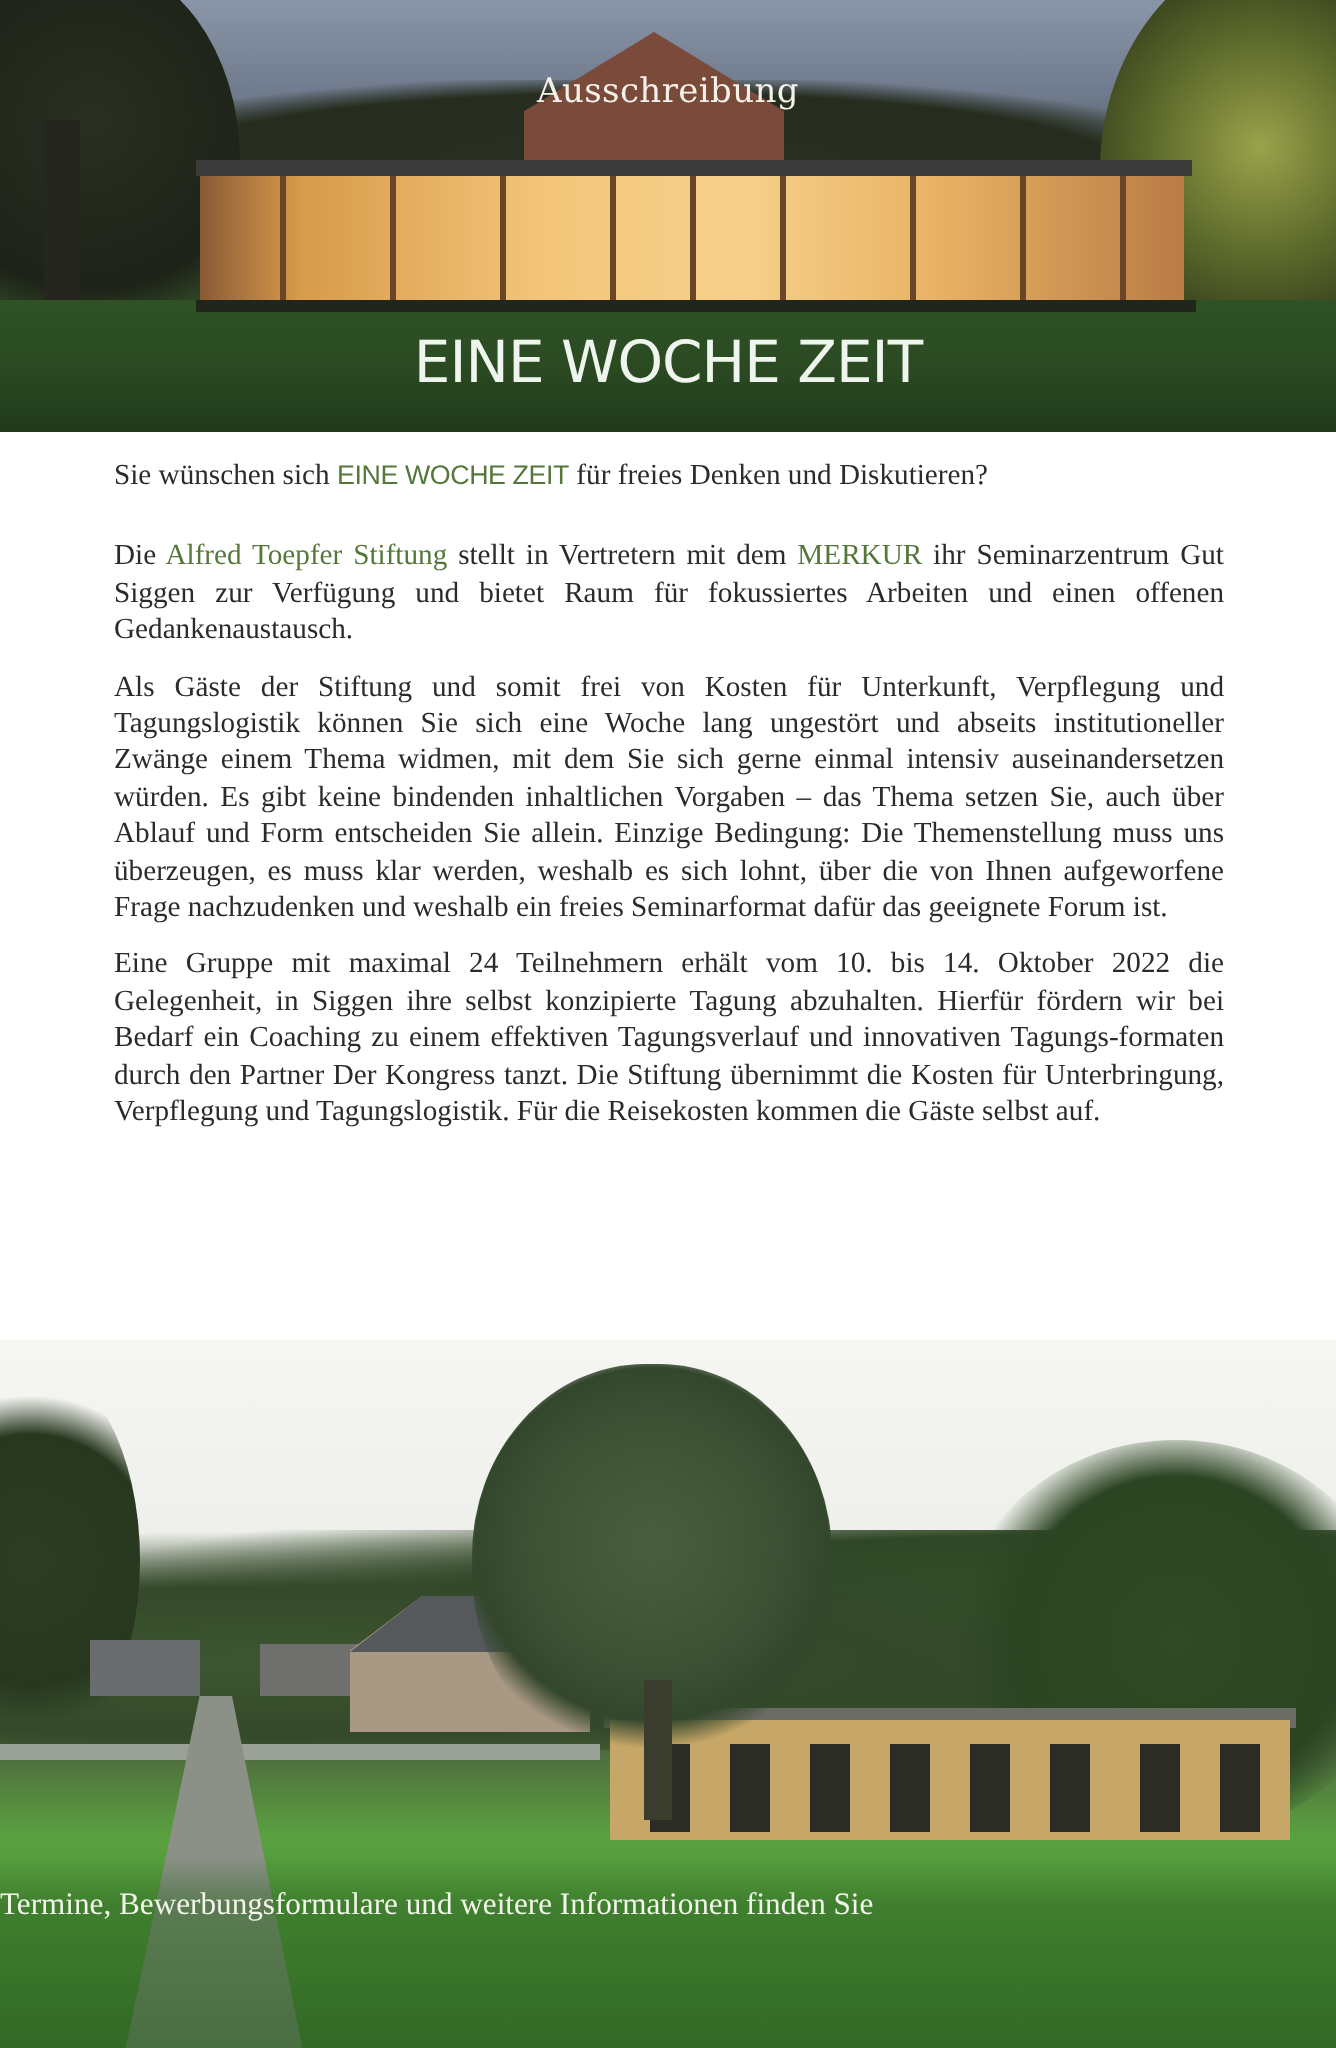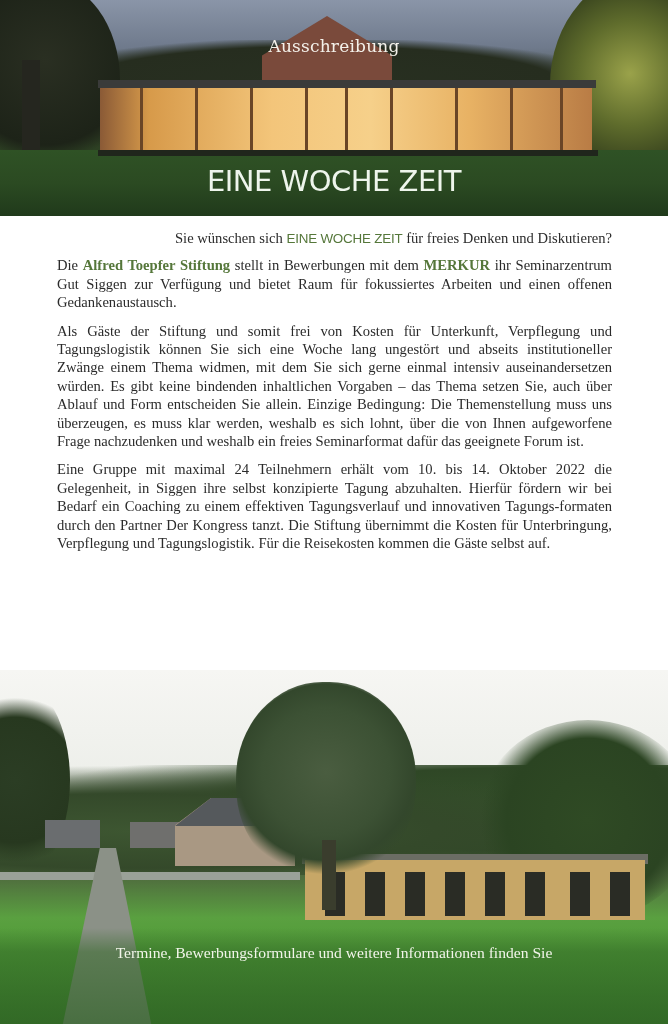--- a/index.html
+++ b/index.html
@@ -27,22 +27,22 @@
 
     .hero-kicker { position: absolute; left: 0; top: 36px; width: 668px; text-align: center; color: #f4f1ea;
       font-family: "DejaVu Serif", serif; font-size: 17px; letter-spacing: 0.2px; }
     .hero-title { position: absolute; left: 0; top: 164px; width: 668px; text-align: center; color: #eef5ec;
       font-family: "DejaVu Sans", "Liberation Sans", sans-serif; font-size: 29px; letter-spacing: -0.5px; font-weight: normal; }
 
     
     .content { position: absolute; left: 57px; top: 229px; width: 555px; color: #2b2b2b;
       font-family: "Liberation Serif", "DejaVu Serif", serif; font-size: 14.6px; line-height: 18.4px; }
     .content p { margin: 0 0 10px 0; text-align: justify; }
-    .content p.first { margin-bottom: 8px; text-align: right; }
-    .hl { color: #55773a; font-weight: bold; }
+    .content p.first { margin-bottom: 22px; text-align: left; }
+    .hl { color: #55773a; }
     .hl-sans { color: #55773a; font-family: "Liberation Sans", "DejaVu Sans", sans-serif; font-size: 13.4px; letter-spacing: -0.2px; }
 
     
     .photo { position: absolute; left: 0; top: 670px; width: 668px; height: 354px; overflow: hidden;
       background: linear-gradient(180deg, #f2f2ee 0%, #e9ebe6 25%, #dfe2dc 34%, #9aa58f 40%, #5f7550 48%, #4f6b3e 58%, #5aa040 70%, #4d9a35 82%, #3e7f2b 100%); }
     .photo .sky { position: absolute; left: 0; top: 0; width: 668px; height: 120px; background: linear-gradient(180deg, #f6f6f3 0%, #eceee9 100%); }
     .photo .treeline { position: absolute; left: 0; top: 95px; width: 668px; height: 110px;
       background: radial-gradient(ellipse at 20% 60%, #3d5631 0%, #34492a 40%, rgba(52,73,42,0) 70%),
                   radial-gradient(ellipse at 85% 40%, #34512a 0%, #2f4726 45%, rgba(47,71,38,0) 72%); }
     .photo .tree-left { position: absolute; left: -40px; top: 10px; width: 110px; height: 200px; border-radius: 50%;
@@ -60,21 +60,21 @@
     .photo .house-m { position: absolute; left: 130px; top: 152px; width: 60px; height: 26px; background: #6f6f6d; }
     .photo .road { position: absolute; left: 62px; top: 178px; width: 90px; height: 180px; background: #8b9187;
       clip-path: polygon(42% 0, 60% 0, 100% 100%, 0 100%); }
     .photo .path { position: absolute; left: 0; top: 202px; width: 300px; height: 8px; background: #9aa198; }
     .photo .building { position: absolute; left: 305px; top: 190px; width: 340px; height: 60px; background: #c7a767; }
     .photo .building-roof { position: absolute; left: 302px; top: 184px; width: 346px; height: 10px; background: #6b6d64; }
     .photo .building .win { position: absolute; top: 12px; width: 20px; height: 44px; background: #2a2c25; }
     .photo .overlay { position: absolute; left: 0; top: 258px; width: 668px; height: 96px;
       background: linear-gradient(180deg, rgba(60,110,45,0.0) 0%, rgba(52,104,40,0.55) 25%, rgba(45,96,36,0.7) 100%); }
 
-    .footer-text { position: absolute; left: 0; top: 942px; width: 668px; text-align: center; color: #f2f5ea;
+    .footer-text { position: absolute; left: 0; top: 942px; width: 668px; color: #f2f5ea;
       font-family: "Liberation Serif", "DejaVu Serif", serif; font-size: 15.6px; line-height: 22px; }
     .footer-text a { color: #f2f5ea; text-decoration: underline; }
   </style>
 </head>
 <body>
 
 <header class="hero">
   <div class="trees-mid"></div>
   <div class="roof-house"></div>
   <div class="tree-l"></div>
@@ -97,21 +97,21 @@
 
   <div class="hero-kicker">Ausschreibung</div>
   <h1 class="hero-title" style="margin:0">EINE WOCHE ZEIT</h1>
 </header>
 
 <main class="content">
   <p class="first">
     <span>Sie wünschen sich </span><span class="hl-sans">EINE WOCHE ZEIT</span><span> für freies Denken und Diskutieren?</span>
   </p>
   <p>
-    <span>Die </span><span class="hl">Alfred Toepfer Stiftung</span><span> stellt in Bewerbungen mit dem </span><span class="hl">MERKUR</span><span> ihr Seminar­zentrum Gut Siggen zur Verfügung und bietet Raum für fokussiertes Arbeiten und einen offenen Gedankenaustausch.</span>
+    <span>Die </span><span class="hl">Alfred Toepfer Stiftung</span><span> stellt in Vertretern mit dem </span><span class="hl">MERKUR</span><span> ihr Seminar­zentrum Gut Siggen zur Verfügung und bietet Raum für fokussiertes Arbeiten und einen offenen Gedankenaustausch.</span>
   </p>
   <p>Als Gäste der Stiftung und somit frei von Kosten für Unterkunft, Verpflegung und Tagungslogistik können Sie sich eine Woche lang ungestört und abseits institu­tioneller Zwänge einem Thema widmen, mit dem Sie sich gerne einmal intensiv auseinandersetzen würden. Es gibt keine bindenden inhaltlichen Vorgaben – das Thema setzen Sie, auch über Ablauf und Form entscheiden Sie allein. Einzige Bedingung: Die Themenstellung muss uns überzeugen, es muss klar werden, weshalb es sich lohnt, über die von Ihnen aufgeworfene Frage nachzudenken und weshalb ein freies Seminarformat dafür das geeignete Forum ist.</p>
   <p>Eine Gruppe mit maximal 24 Teilnehmern erhält vom 10. bis 14. Oktober 2022 die Gelegenheit, in Siggen ihre selbst konzipierte Tagung abzuhalten. Hierfür fördern wir bei Bedarf ein Coaching zu einem effektiven Tagungsverlauf und innovativen Tagungs-formaten durch den Partner Der Kongress tanzt. Die Stiftung übernimmt die Kosten für Unterbringung, Verpflegung und Tagungslogistik. Für die Reisekosten kommen die Gäste selbst auf.</p>
 </main>
 
 <section class="photo">
   <div class="sky"></div>
   <div class="treeline"></div>
   <div class="tree-left"></div>
   <div class="tree-right"></div>

